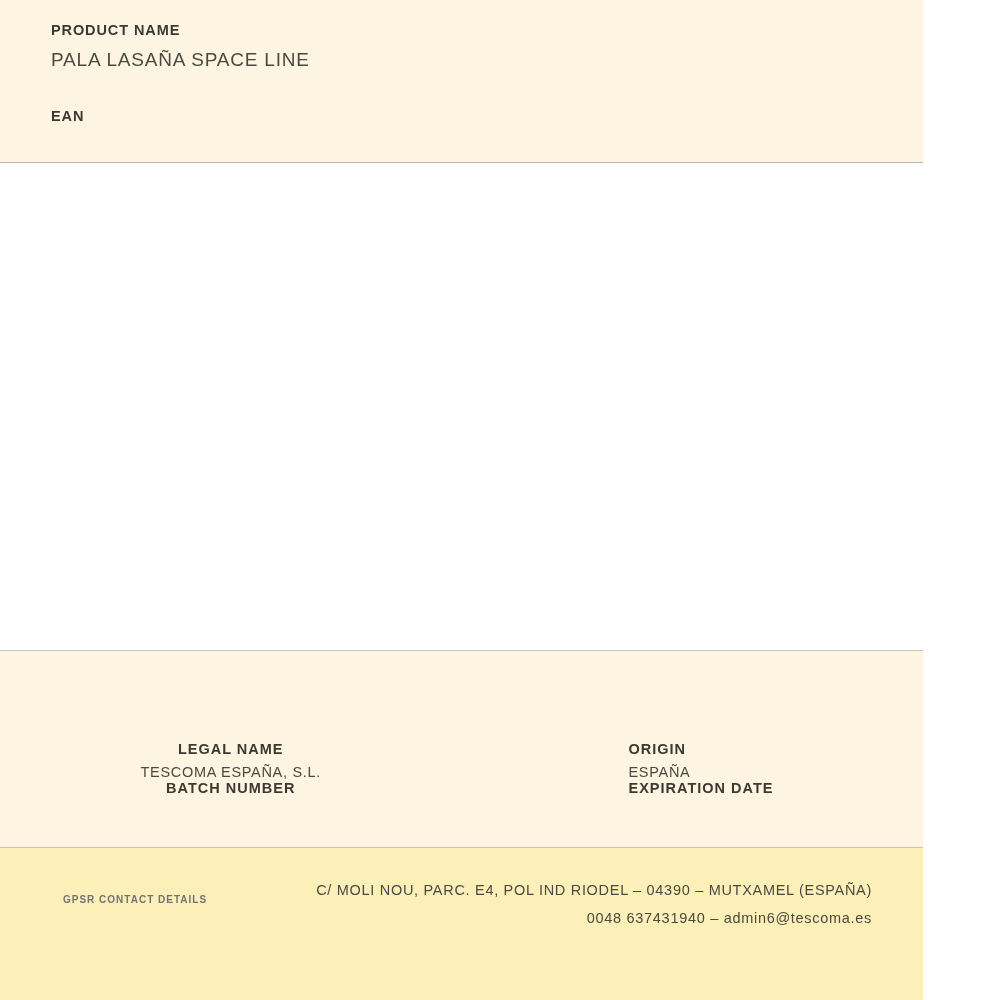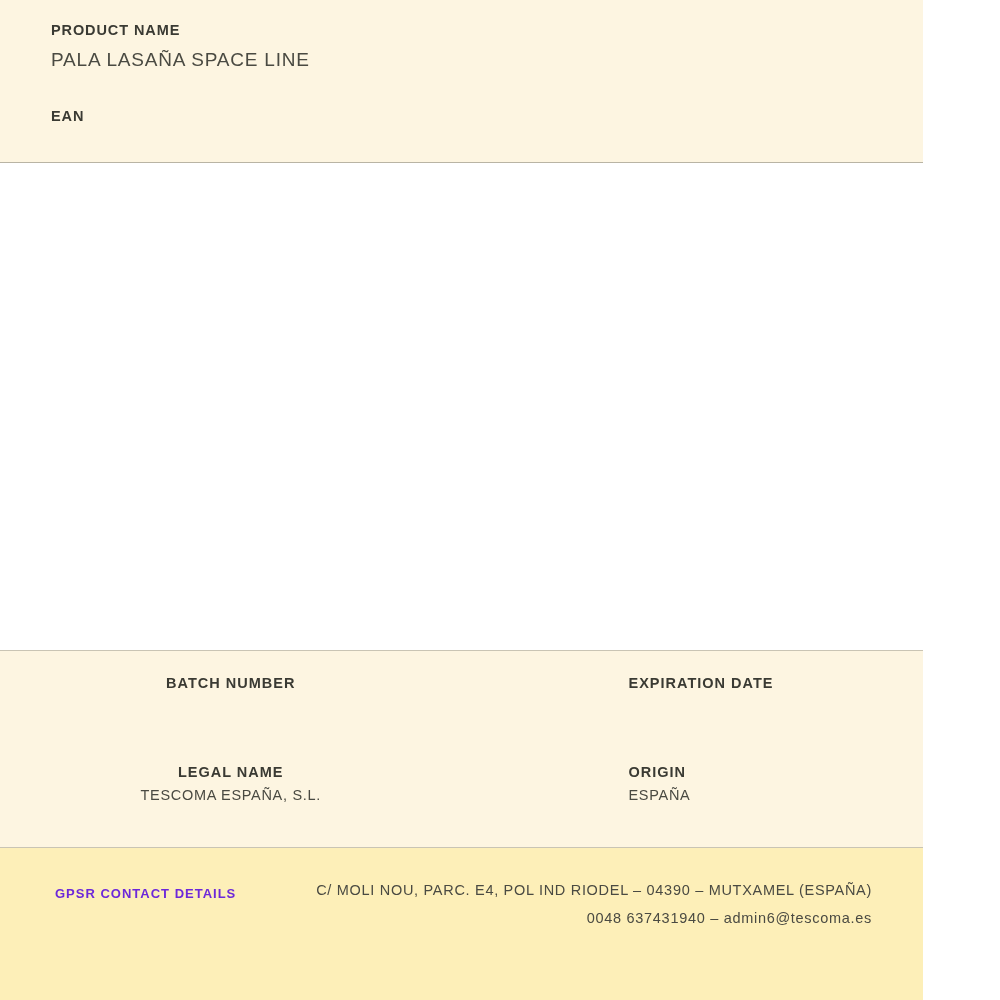--- a/index.html
+++ b/index.html
@@ -101,25 +101,25 @@
     background: #fdefb8;
     height: 152px;
     box-sizing: border-box;
     position: relative;
     padding: 34px 51px 0 51px;
     display: flex;
     justify-content: space-between;
     align-items: flex-start;
   }
   .footer-label {
-    font-size: 13px;
+    font-size: 10px;
     font-weight: bold;
     letter-spacing: 1px;
-    color: #6d28d9;
-    margin: 4px;
+    color: #737373;
+    margin: 12px;
     white-space: nowrap;
   }
   .footer-lines {
     text-align: right;
   }
   .footer-line {
     font-size: 14.5px;
     letter-spacing: 0.7px;
     color: #4a4a42;
     margin: 0 0 12px 0;
@@ -137,38 +137,38 @@
       <p class="field-value">PALA LASAÑA SPACE LINE</p>
     </div>
     <div class="field-block second">
       <p class="field-label">EAN</p>
     </div>
   </div>
 
   <div class="media-area"></div>
 
   <div class="detail-section">
+    <div class="detail-row second">
+      <div class="detail-col left">
+        <p class="detail-label">LEGAL NAME</p>
+        <p class="detail-value">TESCOMA ESPAÑA, S.L.</p>
+      </div>
+      <div class="detail-col right">
+        <p class="detail-label">ORIGIN</p>
+        <p class="detail-value">ESPAÑA</p>
+      </div>
+    </div>
     <div class="detail-row">
       <div class="detail-col left">
         <p class="detail-label">BATCH NUMBER</p>
         <p class="detail-value"></p>
       </div>
       <div class="detail-col right">
         <p class="detail-label">EXPIRATION DATE</p>
         <p class="detail-value"></p>
-      </div>
-    </div>
-    <div class="detail-row second">
-      <div class="detail-col left">
-        <p class="detail-label">LEGAL NAME</p>
-        <p class="detail-value">TESCOMA ESPAÑA, S.L.</p>
-      </div>
-      <div class="detail-col right">
-        <p class="detail-label">ORIGIN</p>
-        <p class="detail-value">ESPAÑA</p>
       </div>
     </div>
   </div>
 
   <div class="footer">
     <p class="footer-label">GPSR CONTACT DETAILS</p>
     <div class="footer-lines">
       <p class="footer-line">C/ MOLI NOU, PARC. E4, POL IND RIODEL – 04390 – MUTXAMEL (ESPAÑA)</p>
       <p class="footer-line">0048 637431940 – admin6@tescoma.es</p>
     </div>

